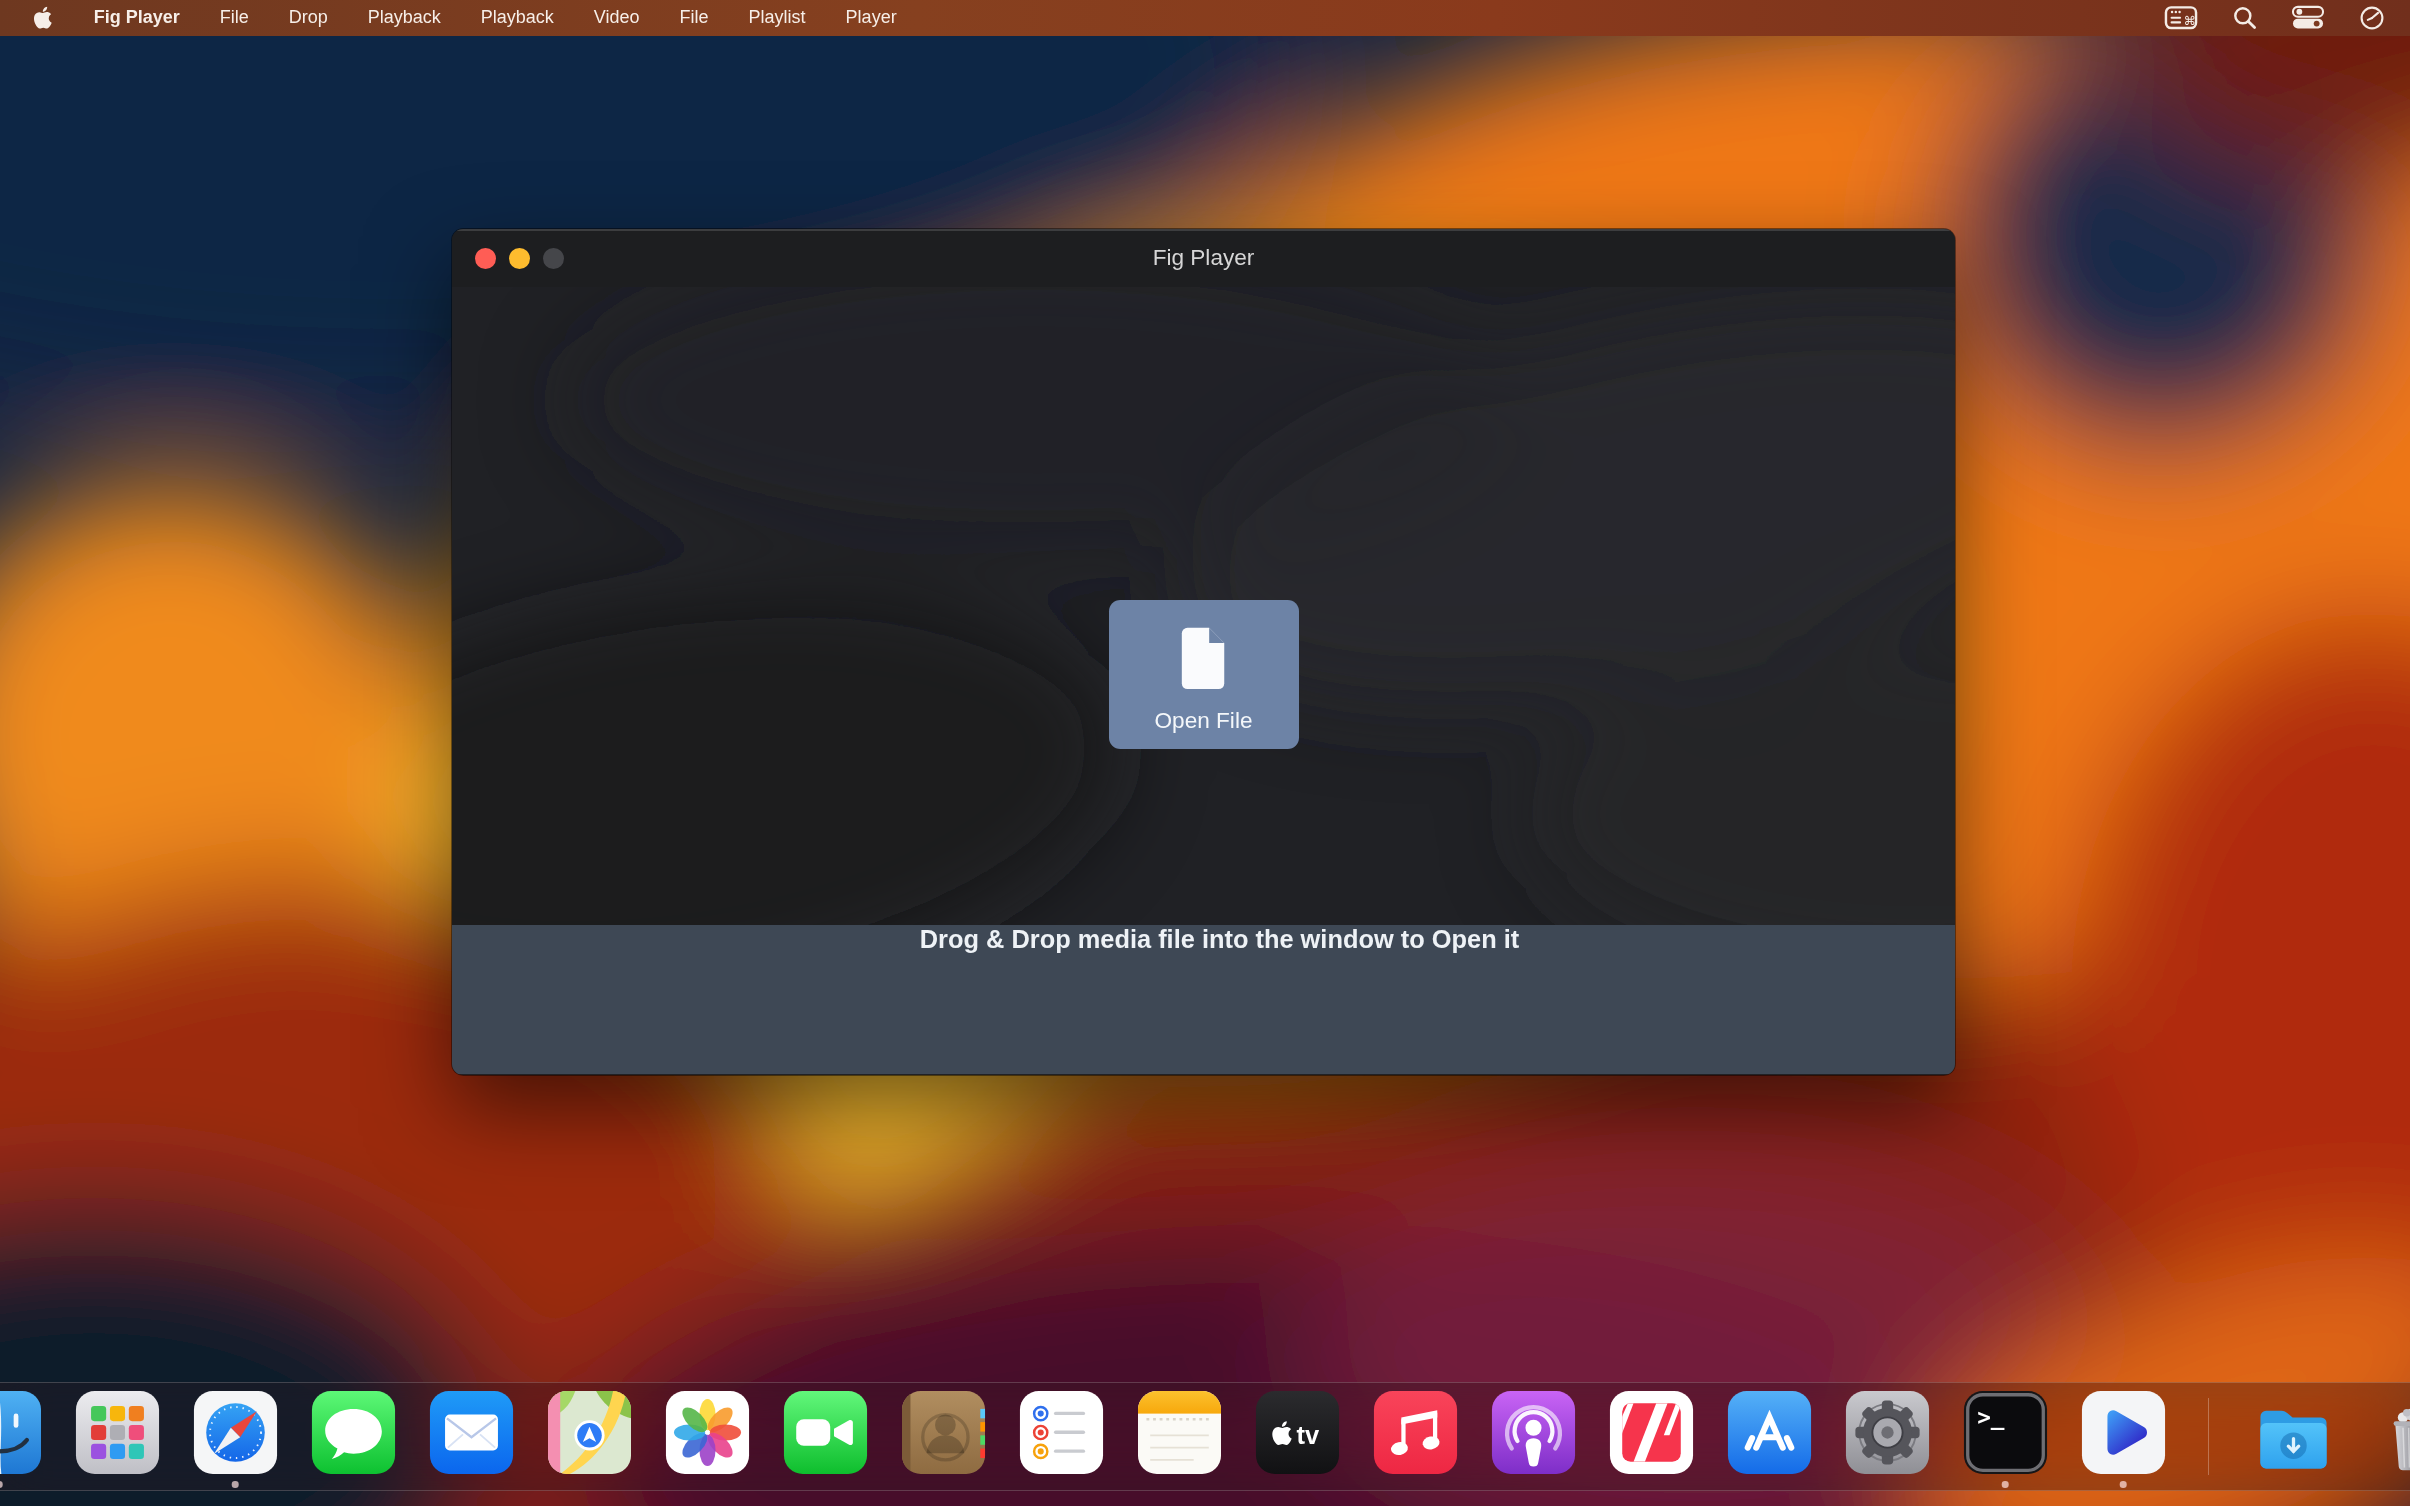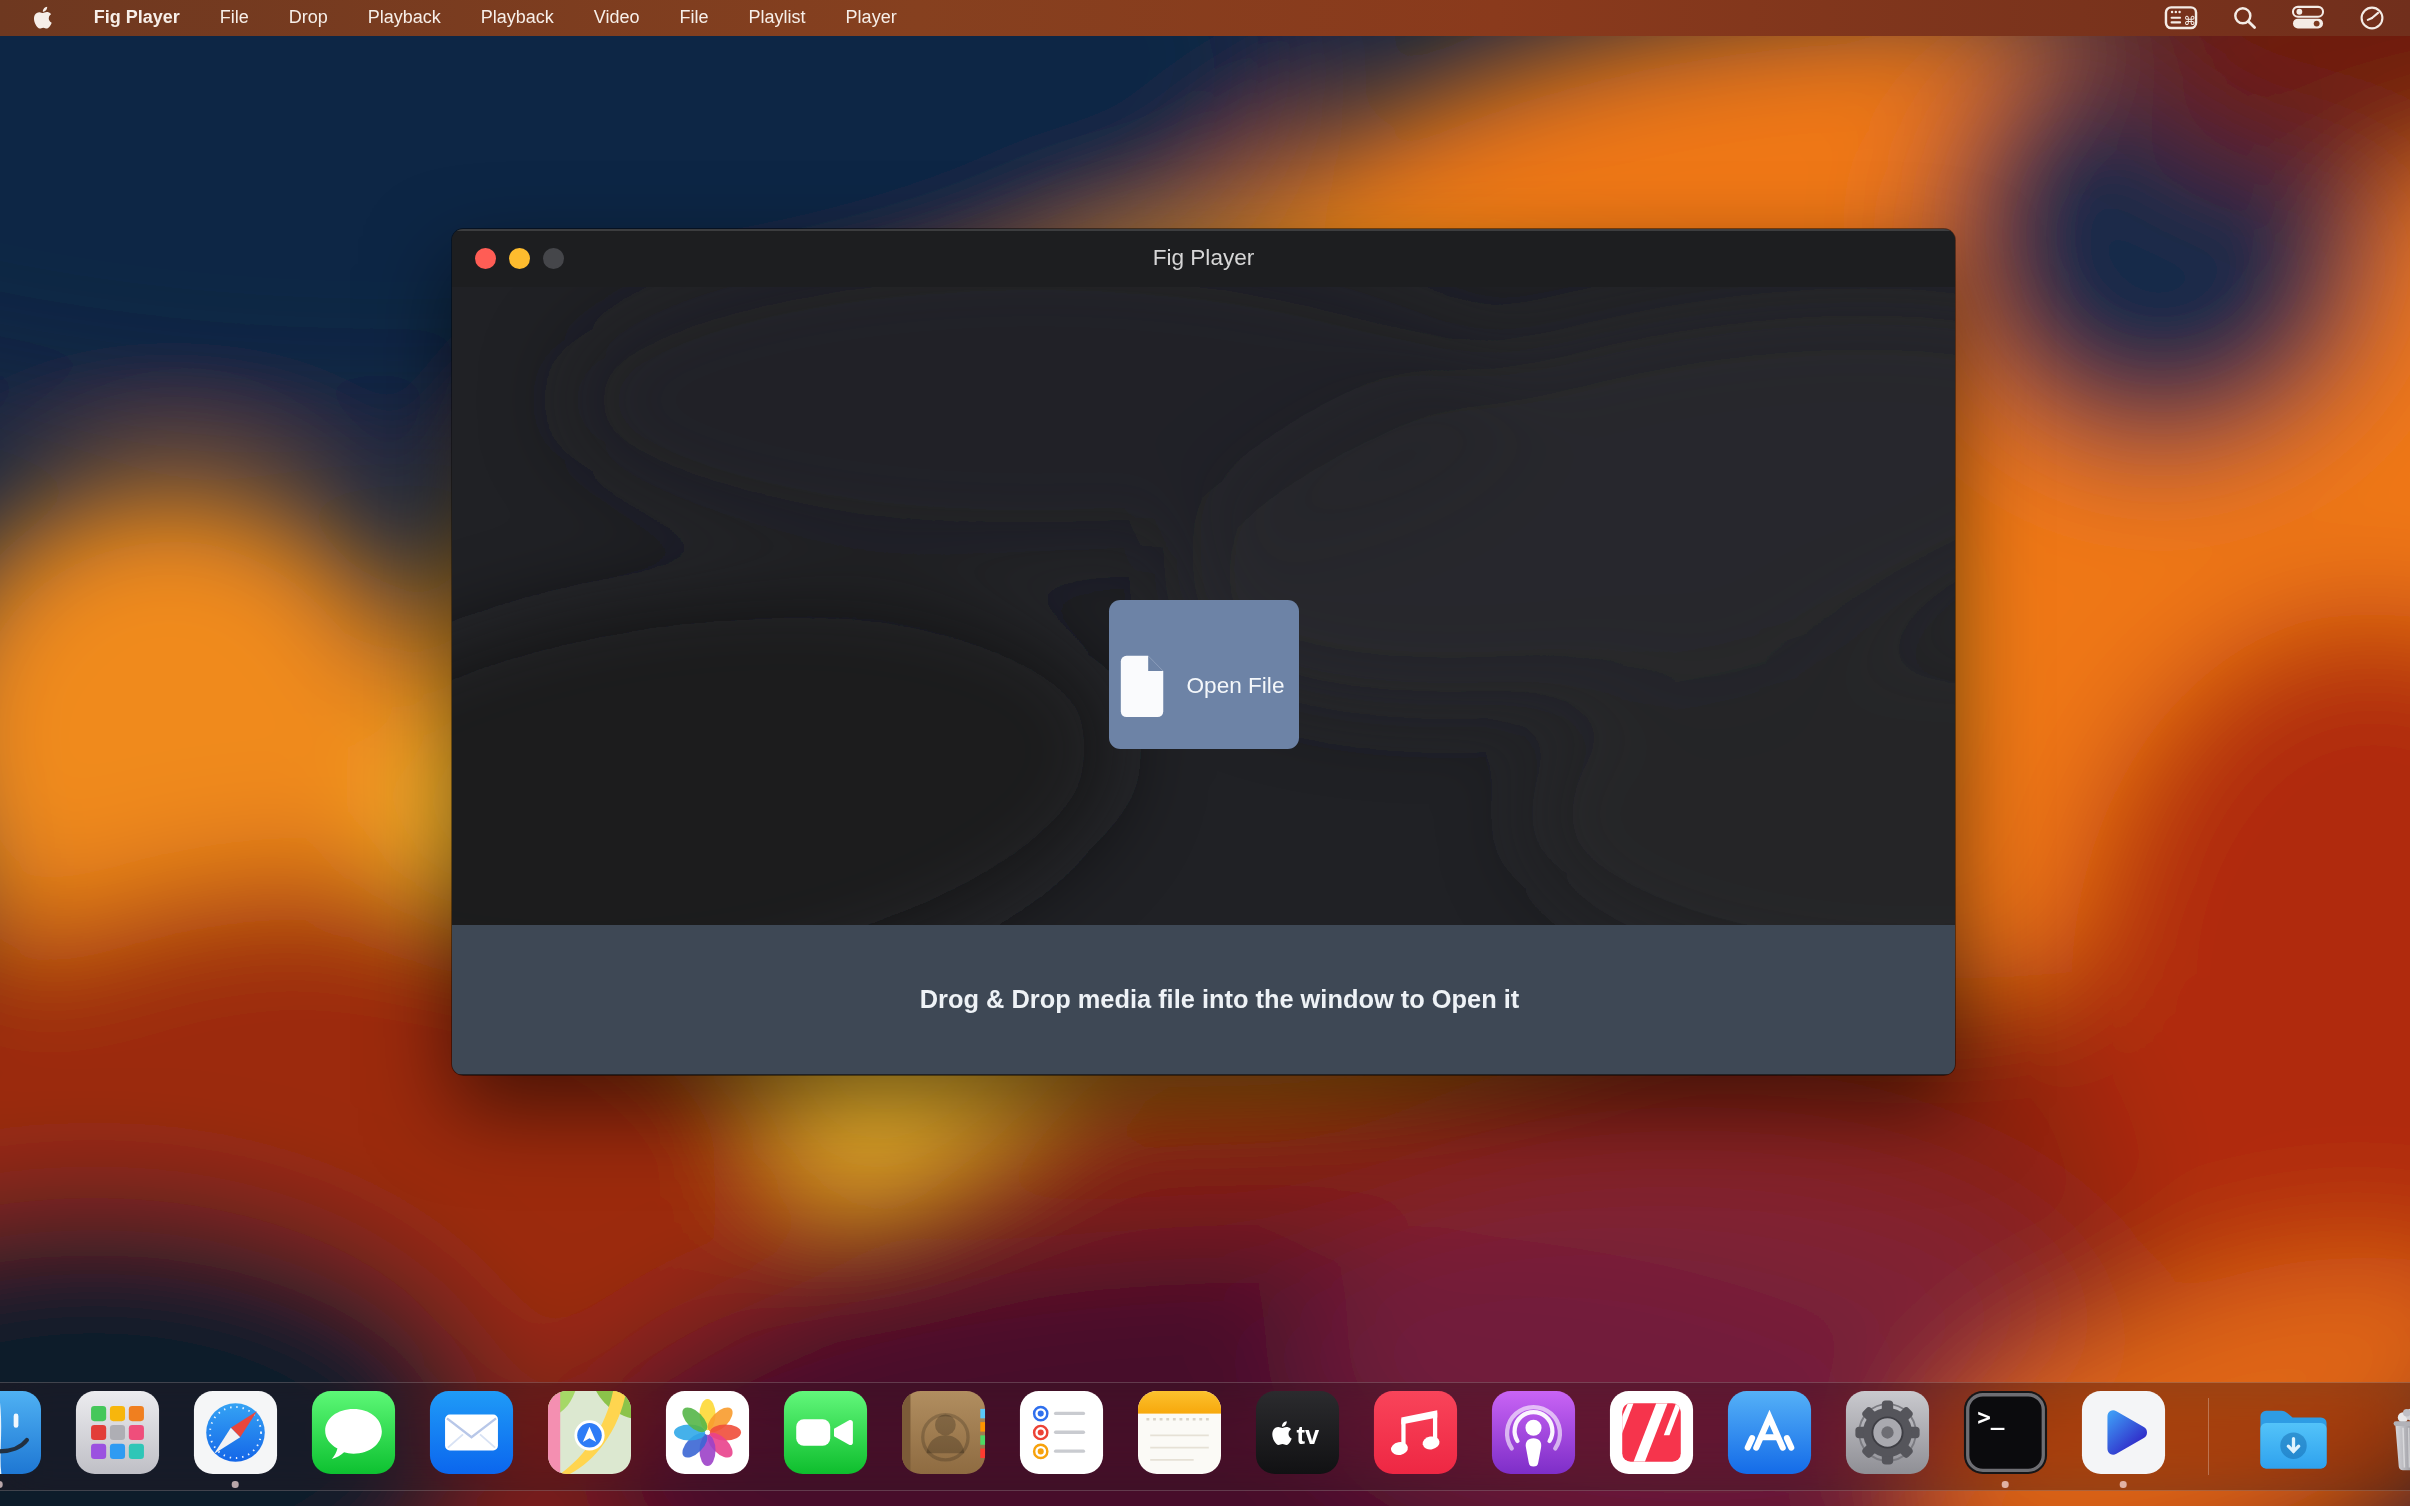--- a/index.html
+++ b/index.html
@@ -42,26 +42,26 @@
   .tl.min{background:#febc2e;}
   .tl.zoom{background:#45464a;}
   .content{position:relative;height:638px;background:#202125;overflow:hidden;}
   .content svg.waves{position:absolute;inset:0;}
   .btn-row{
     position:absolute;left:0;top:313px;width:100%;
     display:flex;justify-content:center;gap:115px;
   }
   .open-btn{
     width:190px;height:149px;border-radius:11.3px;border:none;cursor:pointer;
-    background:#6d83a6;display:flex;flex-direction:row;align-items:center;
+    background:#6d83a6;display:flex;flex-direction:column;align-items:center;
     justify-content:flex-start;padding-top:24.5px;box-sizing:border-box;gap:17px;
   }
   .open-btn .lbl{color:#f4f7fa;font-size:22.6px;font-weight:400;}
   .drop-bar{
-    height:149px;background:#3e4855;display:flex;align-items:center;justify-content:center;padding-left:32px;
+    height:149px;background:#3e4855;display:flex;justify-content:center;padding-left:32px;
   }
   .drop-bar .hint{color:#eef2f6;font-size:25.4px;font-weight:600;}
   
   .dock-wrap{position:absolute;left:0;bottom:16px;width:100%;display:flex;justify-content:center;z-index:20;}
   .dock{
     display:flex;align-items:flex-start;height:109px;box-sizing:border-box;
     padding:6.6px 11.3px;border-radius:26px;
     background:rgba(42,26,30,.42);
     border:0.9px solid rgba(255,255,255,.18);
     backdrop-filter:blur(26px) saturate(1.4);

